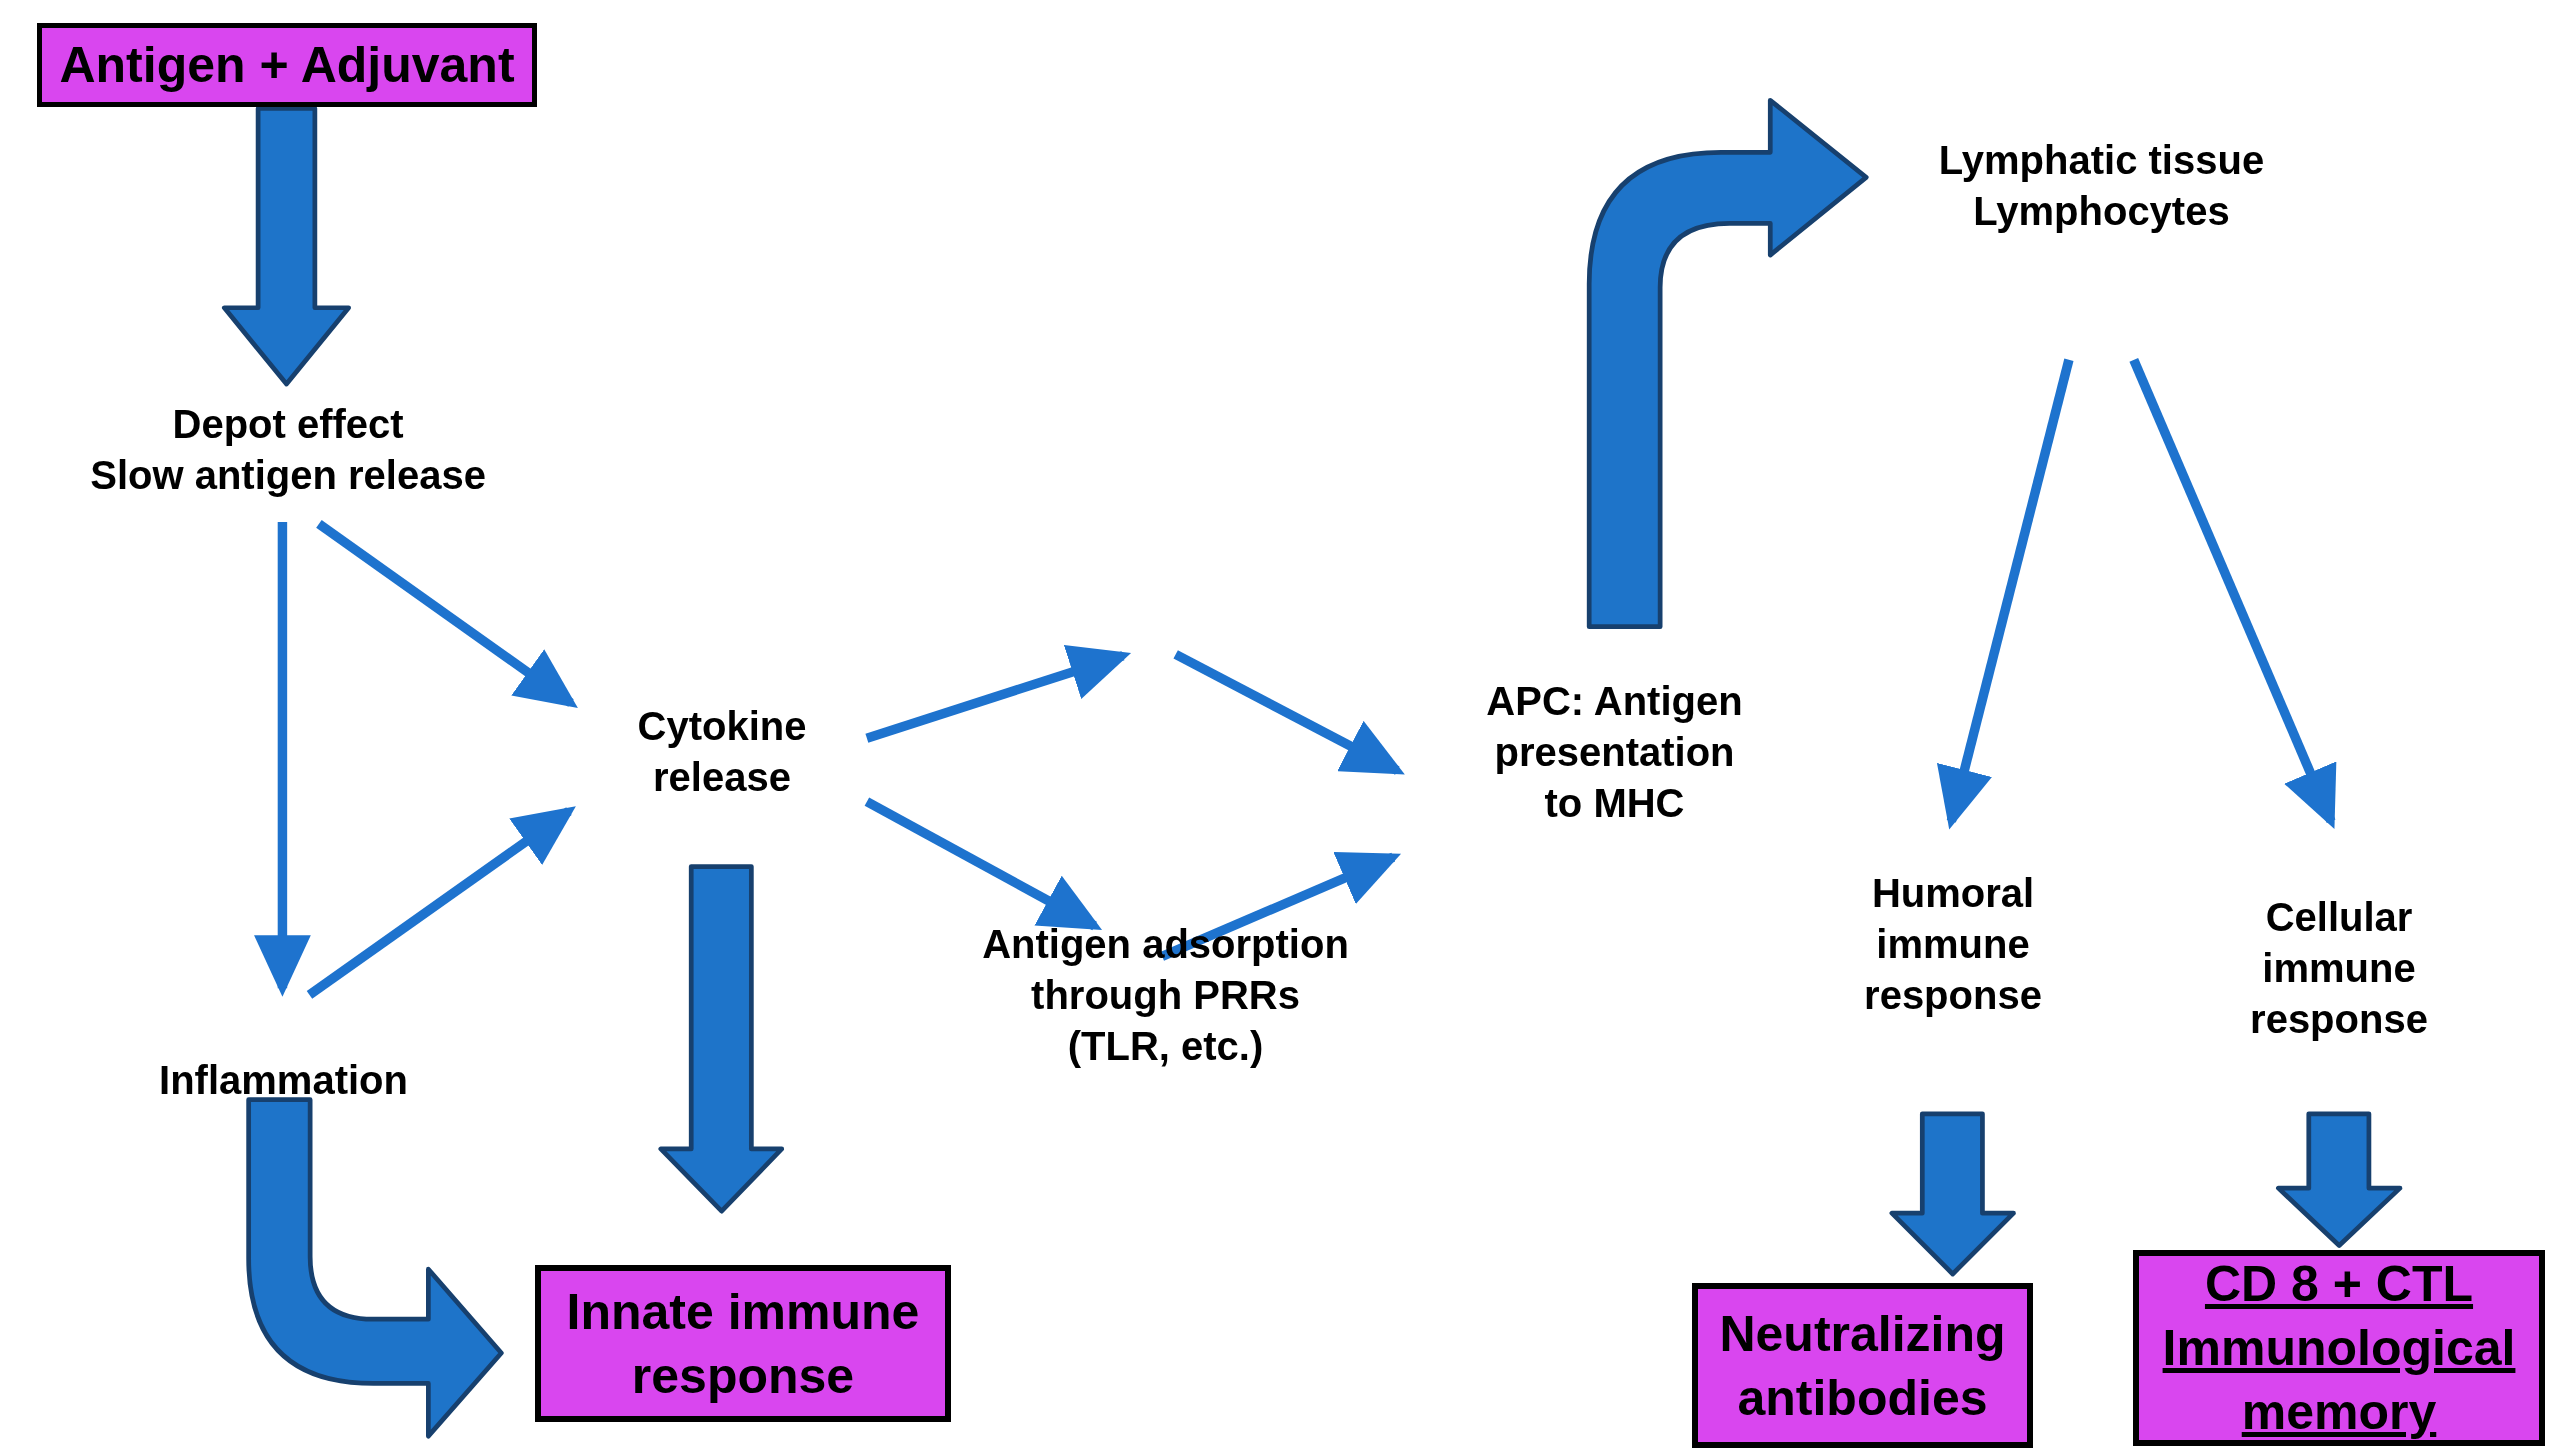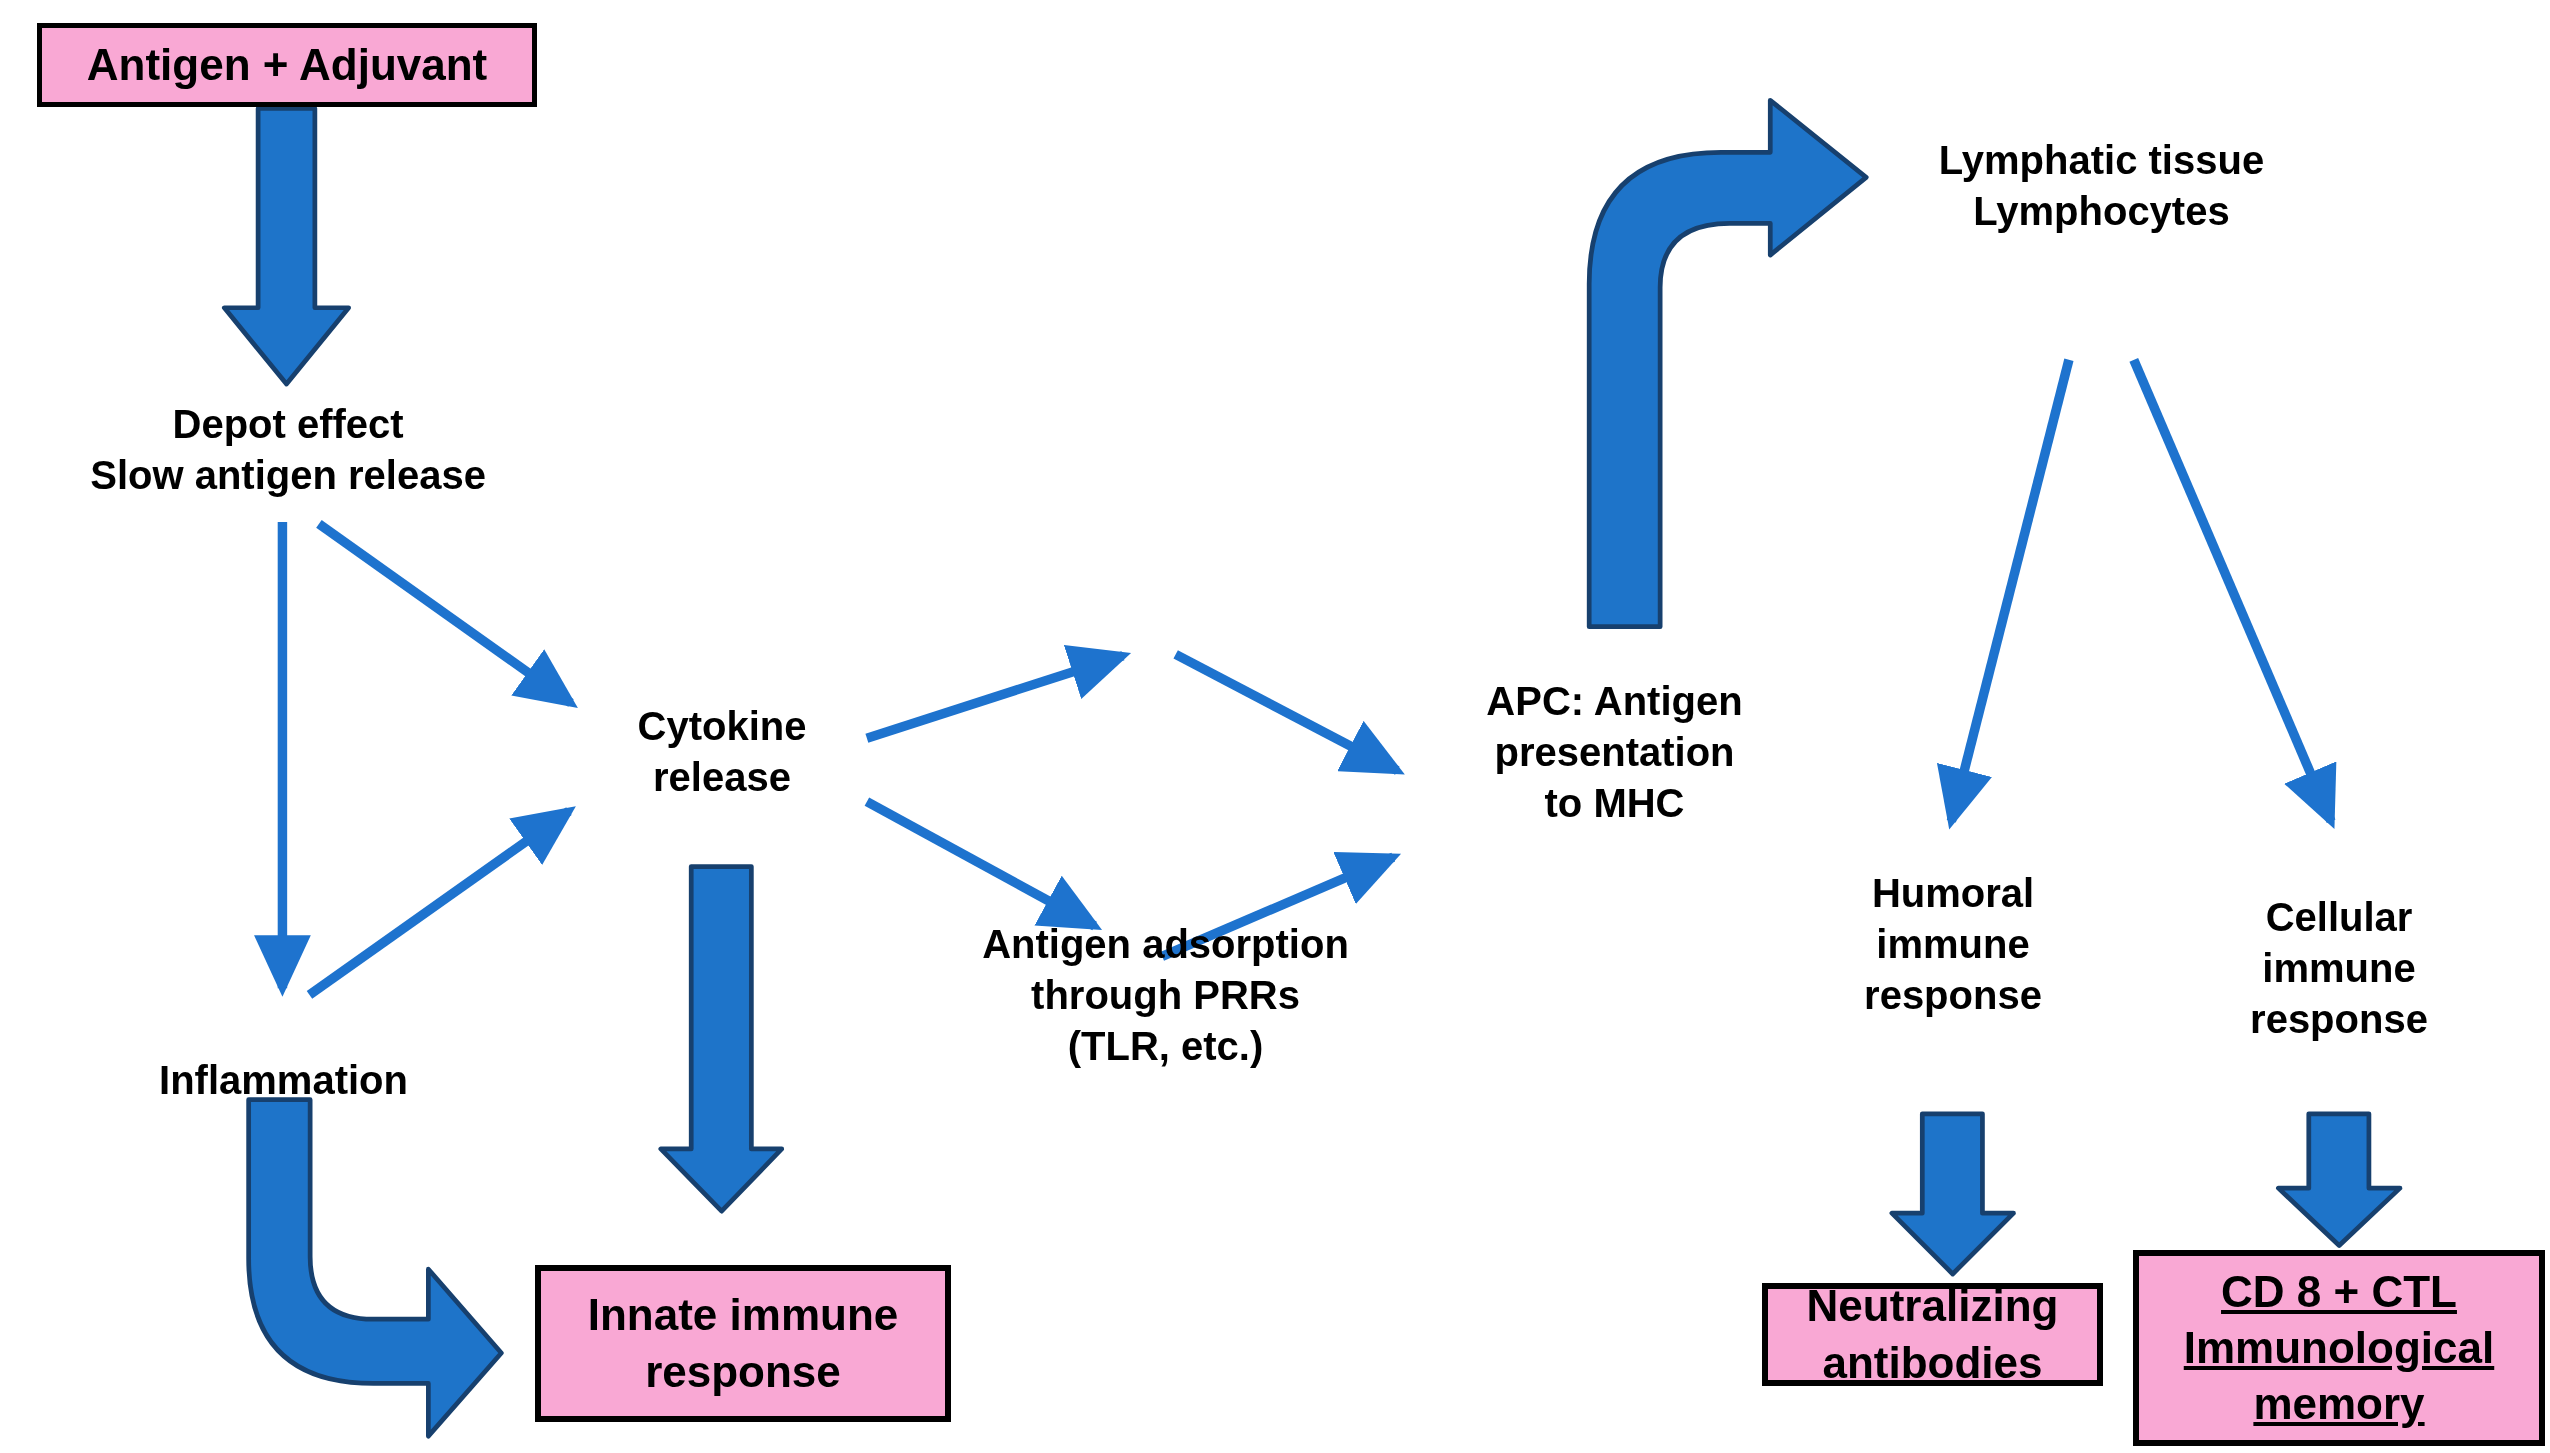--- a/index.html
+++ b/index.html
@@ -22,27 +22,27 @@
     font-weight: bold;
     font-size: 40px;
     line-height: 1.28;
     text-align: center;
     white-space: pre-line;
     letter-spacing: 0px;
   }
   .nodebox {
     position: absolute;
     border: 6px solid #000000;
-    background: #f9a8d4;
+    background: #d946ef;
     display: flex;
     align-items: center;
     justify-content: center;
     color: #000000;
     font-weight: bold;
-    font-size: 44px;
+    font-size: 50px;
     line-height: 1.28;
     text-align: center;
     white-space: pre-line;
     box-sizing: border-box;
   }
   .thick { fill: #1e74c9; stroke: #17406e; stroke-width: 7; stroke-linejoin: round; }
   .thin  { stroke: #1e73ce; stroke-width: 14; fill: none; }
   .thinhead { fill: #1e73ce; stroke: none; }
 </style>
 </head>
@@ -84,21 +84,21 @@
 
   <div class="nodebox" style="left:37px; top:23px; width:500px; height:84px; border-width:5.4px;">
     <span>Antigen + Adjuvant</span>
   </div>
 
   <div class="nodebox" style="left:535px; top:1265px; width:416px; height:157px;">
     <span>Innate immune
 response</span>
   </div>
 
-  <div class="nodebox" style="left:1762px; top:1283px; width:341px; height:103px;">
+  <div class="nodebox" style="left:1692px; top:1283px; width:341px; height:165px;">
     <span>Neutralizing
 antibodies</span>
   </div>
 
   <div class="nodebox" style="left:2133px; top:1250px; width:412px; height:196px;text-decoration:underline;">
     <span>CD 8 + CTL
 Immunological
 memory</span>
   </div>
 

